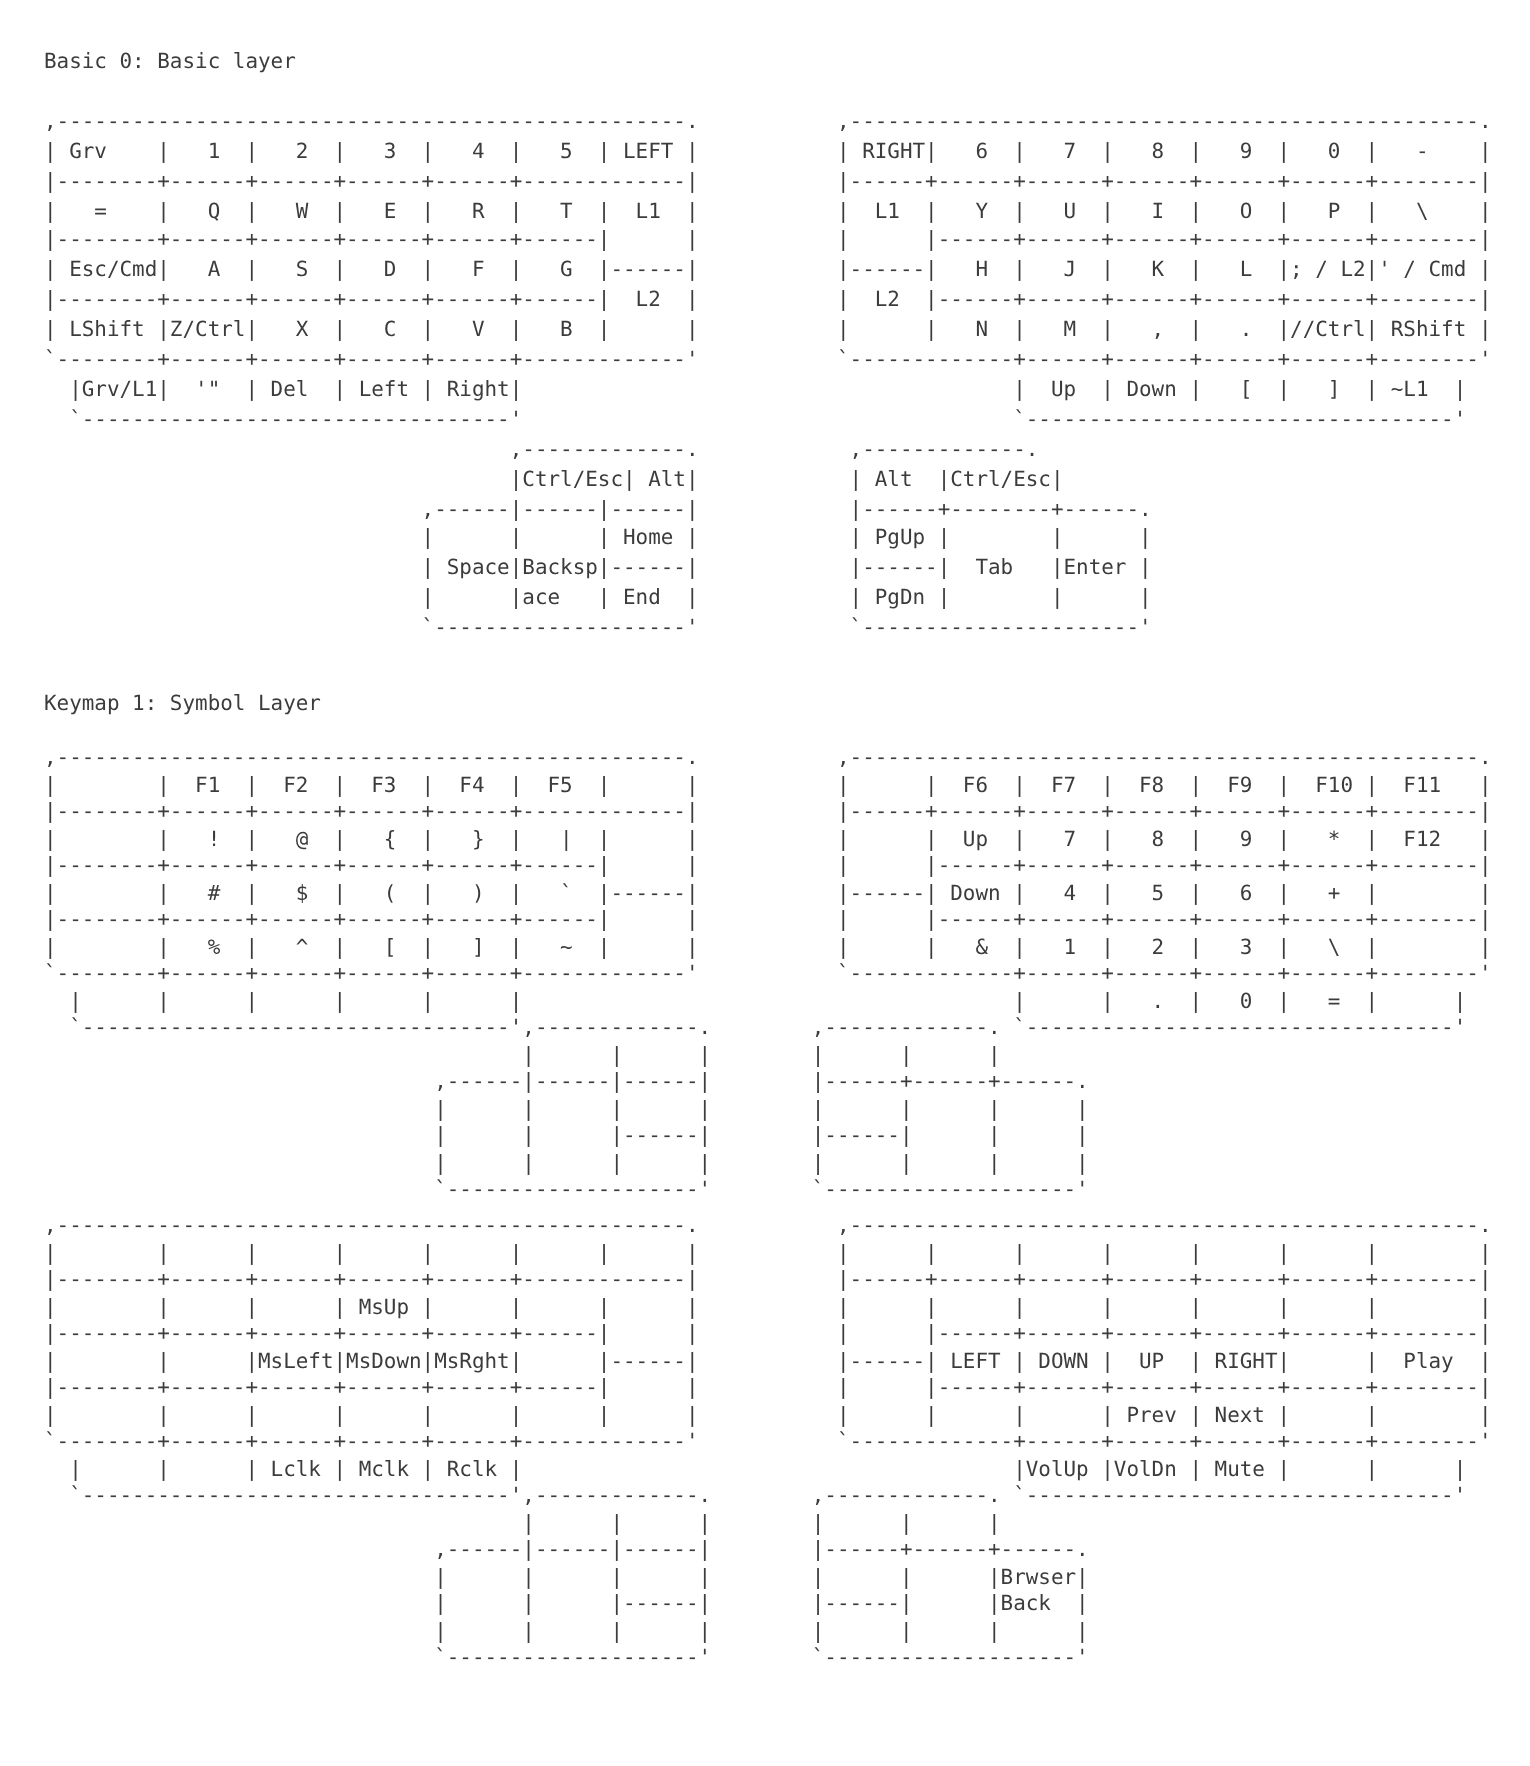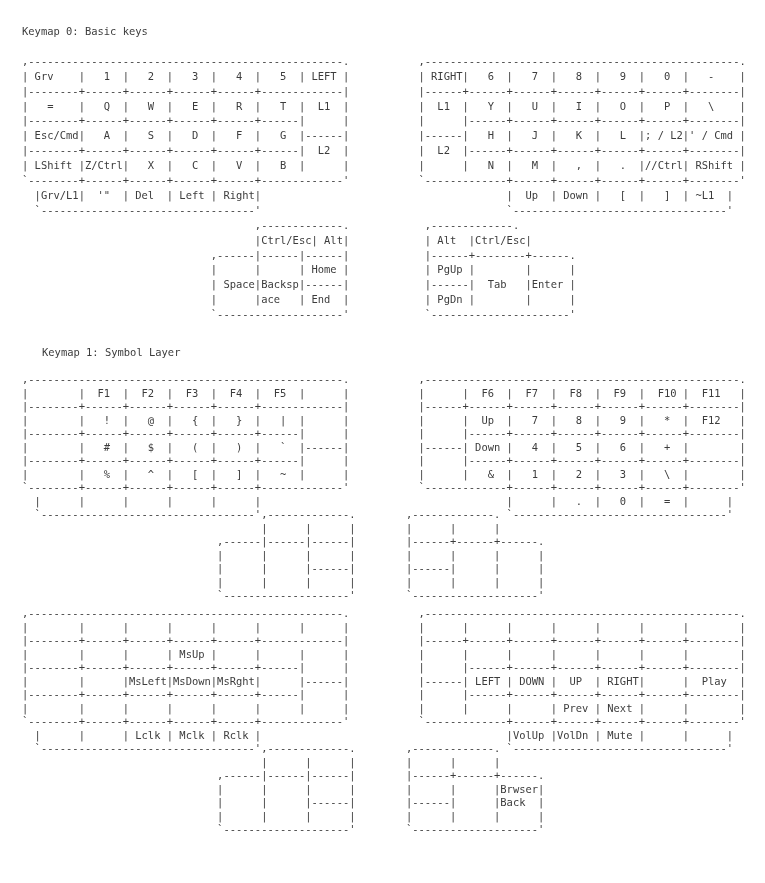--- a/index.html
+++ b/index.html
@@ -17,29 +17,29 @@
     color: #3c3c3c;
     white-space: pre;
   }
   .km-section { position: absolute; left: 22px; }
   #s0 { top: 24px; }
   #s1 { top: 346px; }
   #s2 { top: 607px; }
   #s0 pre { line-height: 14.9px; }
   #s0 .km-title { margin-bottom: 14.9px; }
   #s1 pre, #s2 pre { line-height: 13.5px; }
-  #s1 .km-title, #s2 .km-title { margin-bottom: 13.5px; margin-left: 20px; }
+  #s1 .km-title, #s2 .km-title { margin-bottom: 13.5px; }
 </style>
 </head>
 <body style="background: rgb(255, 255, 255);">
 
 <div class="doc">
 
   <section class="km-section" id="s0">
-    <pre class="km-title">Keymap 0: Basic keys</pre>
+    <pre class="km-title">Basic 0: Basic layer</pre>
     <pre class="km-art">,--------------------------------------------------.           ,--------------------------------------------------.
 | Grv    |   1  |   2  |   3  |   4  |   5  | LEFT |           | RIGHT|   6  |   7  |   8  |   9  |   0  |   -    |
 |--------+------+------+------+------+-------------|           |------+------+------+------+------+------+--------|
 |   =    |   Q  |   W  |   E  |   R  |   T  |  L1  |           |  L1  |   Y  |   U  |   I  |   O  |   P  |   \    |
 |--------+------+------+------+------+------|      |           |      |------+------+------+------+------+--------|
 | Esc/Cmd|   A  |   S  |   D  |   F  |   G  |------|           |------|   H  |   J  |   K  |   L  |; / L2|' / Cmd |
 |--------+------+------+------+------+------|  L2  |           |  L2  |------+------+------+------+------+--------|
 | LShift |Z/Ctrl|   X  |   C  |   V  |   B  |      |           |      |   N  |   M  |   ,  |   .  |//Ctrl| RShift |
 `--------+------+------+------+------+-------------'           `-------------+------+------+------+------+--------'
   |Grv/L1|  '"  | Del  | Left | Right|                                       |  Up  | Down |   [  |   ]  | ~L1  |

